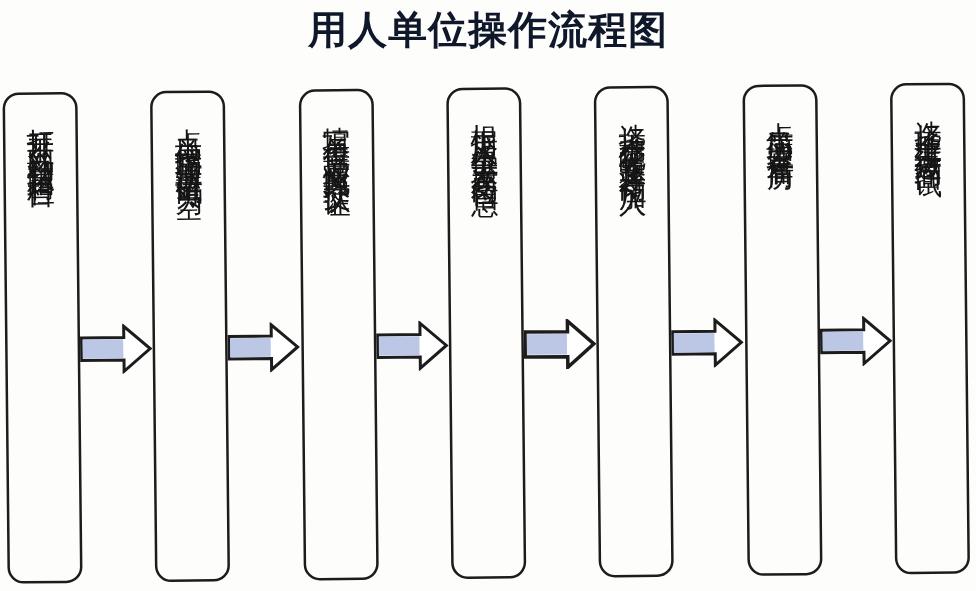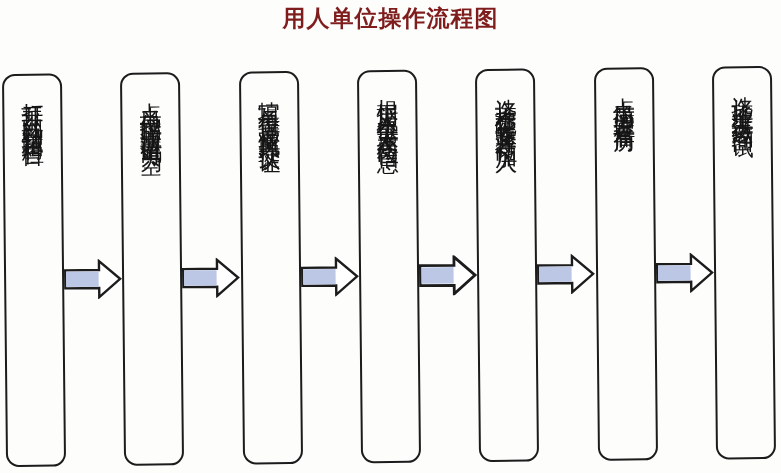--- a/index.html
+++ b/index.html
@@ -15,24 +15,24 @@
     overflow: hidden;
     font-family: "Liberation Serif", "DejaVu Serif", serif;
   }
   .title {
     position: absolute;
     top: 3px;
     left: 0;
     width: 100%;
     margin: 0;
     text-align: center;
-    font-size: 23px;
+    font-size: 31px;
     font-weight: bold;
     letter-spacing: 1px;
-    color: #7f1d1d;
+    color: #0f172a;
   }
   .flow {
     position: absolute;
     top: 70px;
     left: 4px;
     width: 770px;
     height: 393px;
     display: flex;
     align-items: stretch;
     justify-content: space-between;

